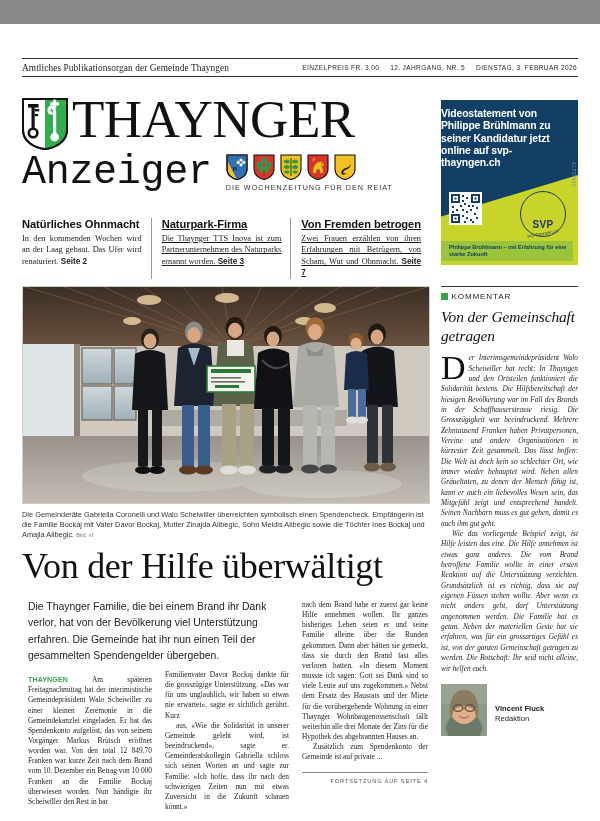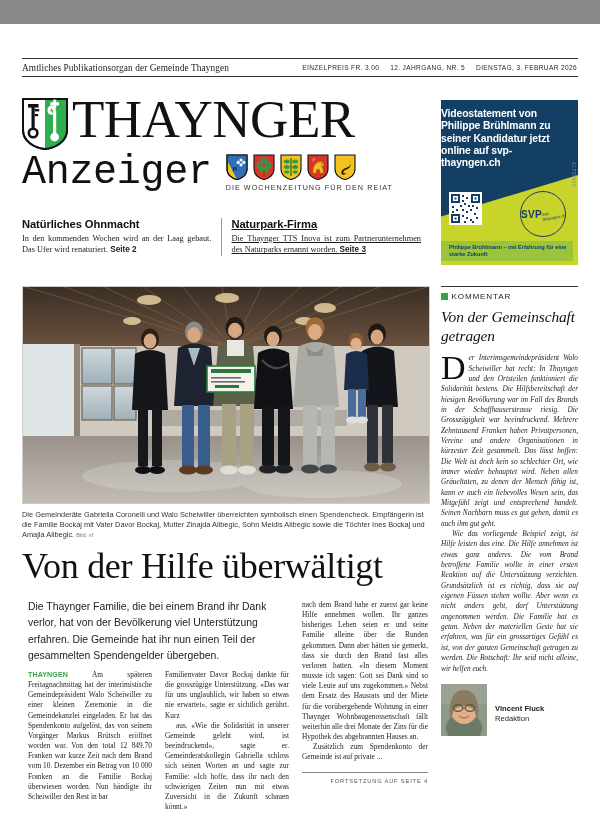--- a/index.html
+++ b/index.html
@@ -181,23 +181,23 @@
     z-index: 5;
   }
   .ad-logo {
     position: absolute;
     right: 12px; bottom: 28px;
     width: 44px; height: 44px;
     border: 1.4px solid #1a3a6b;
     border-radius: 50%;
     z-index: 4;
     display:flex;
-    flex-direction: row;
+    flex-direction: column;
     align-items:center;
-    justify-content:flex-start;
+    justify-content:flex-end;
   }
   .ad-logo-svp {
     font-family: "Liberation Sans", sans-serif;
     font-weight: bold;
     font-size: 10px;
     color: #1a3a6b;
     letter-spacing: 0.3px;
   }
   .ad-logo-sub {
     font-family: "Liberation Sans", sans-serif;
@@ -262,20 +262,21 @@
     color: #222;
   }
 
   
   .bodycols {
     position: absolute;
     left: 28px; top: 646px;
     width: 400px;
     display: flex;
     gap: 13px;
+    align-items: center;
   }
   .bcol { width: 124px; }
   .btext {
     font-family: "Liberation Serif", serif;
     font-size: 7.4px;
     line-height: 10.15px;
     text-align: justify;
     color: #1d1d1d;
   }
   .btext .kicker {
@@ -538,20 +539,24 @@
   </div>
 
   <div class="teasers">
     <div class="teaser">
       <div class="teaser-h">Natürliches Ohnmacht</div>
       <div class="teaser-t"><span>In den kommenden Wochen wird an der Laag gebaut. Das Ufer wird renaturiert. </span><b>Seite 2</b></div>
     </div>
     <div class="teaser">
       <div class="teaser-h">Naturpark-Firma</div>
       <div class="teaser-t"><span>Die Thaynger TTS Inova ist zum Partnerunternehmen des Naturparks ernannt worden. </span><b>Seite 3</b></div>
+    </div>
+    <div class="teaser">
+      <div class="teaser-h">Von Fremden betrogen</div>
+      <div class="teaser-t"><span>Zwei Frauen erzählen von ihren Erfahrungen mit Betrügern, von Scham, Wut und Ohnmacht. </span><b>Seite 7</b></div>
     </div>
   </div>
 
   <div class="photo">
     <svg width="408" height="218" viewBox="0 0 408 218">
       <defs>
         <linearGradient id="ceil" x1="0" y1="0" x2="0" y2="1">
           <stop offset="0%" stop-color="#3a2e24"></stop>
             <stop offset="100%" stop-color="#6b5240"></stop>
         </linearGradient>

